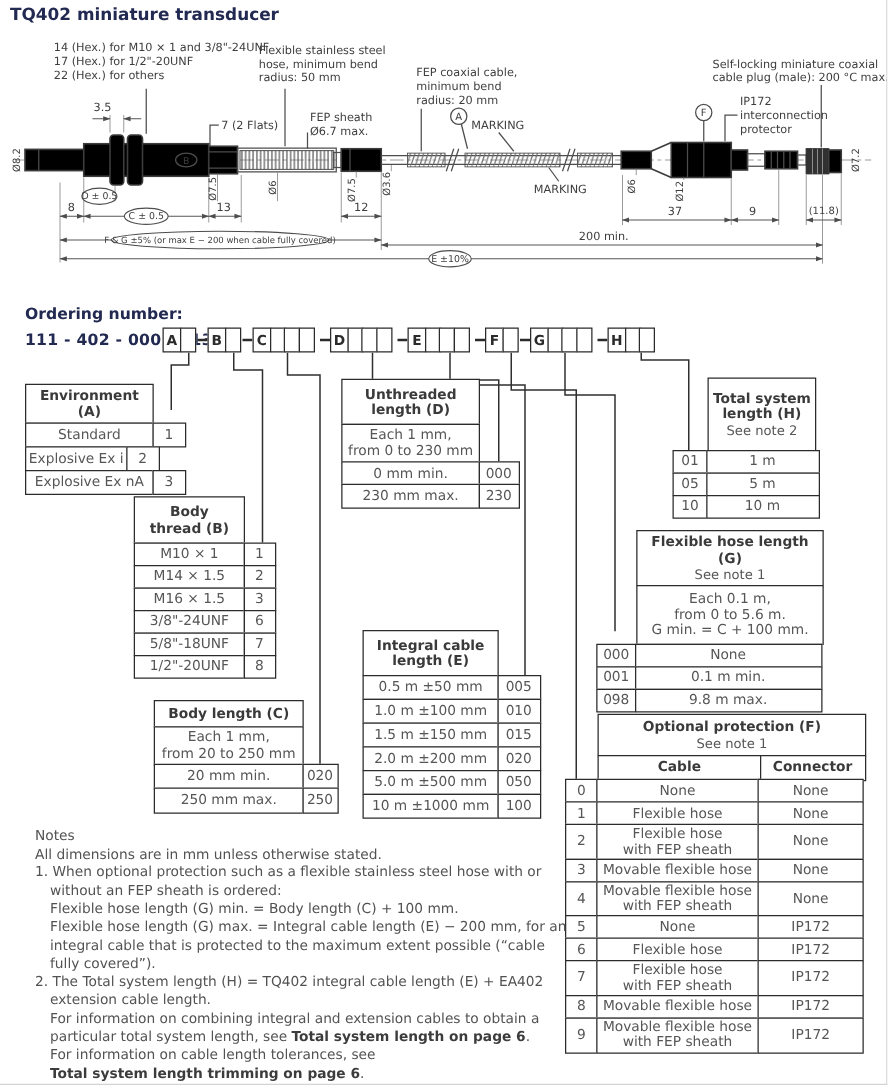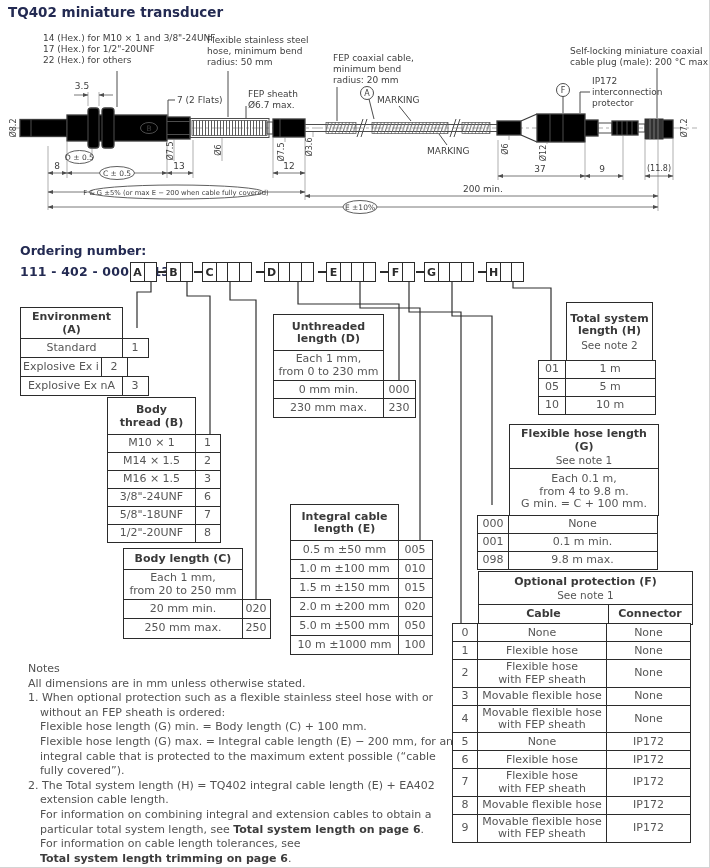--- a/index.html
+++ b/index.html
@@ -338,37 +338,37 @@
           <div class="tcell" style="width: 89px; min-height: 19.5px;">5/8"-18UNF</div>
           <div class="tcell" style="width: 26px; min-height: 19.5px;">7</div>
         </div>
         <div class="trow">
           <div class="tcell" style="width: 89px; min-height: 19.5px;">1/2"-20UNF</div>
           <div class="tcell" style="width: 26px; min-height: 19.5px;">8</div>
         </div>
       </div>
   </div>
 
-  <div class="tbl" style="left:123px;top:548px">
+  <div class="tbl" style="left:123px;top:560px">
     <div class="thead" style="width:120px;min-height:22px">Body length (C)</div>
     <div class="tsub" style="width:120px;min-height:32px">Each 1 mm,
 from 20 to 250 mm</div>
     <div class="rows">
         <div class="trow">
           <div class="tcell" style="width: 120px; min-height: 20.5px;">20 mm min.</div>
           <div class="tcell" style="width: 29px; min-height: 20.5px;">020</div>
         </div>
         <div class="trow">
           <div class="tcell" style="width: 120px; min-height: 20.5px;">250 mm max.</div>
           <div class="tcell" style="width: 29px; min-height: 20.5px;">250</div>
         </div>
       </div>
   </div>
 
-  <div class="tbl" style="left:273px;top:314px">
+  <div class="tbl" style="left:273px;top:303px">
     <div class="thead" style="width:111px;min-height:37px">Unthreaded
 length (D)</div>
     <div class="tsub" style="width:111px;min-height:32px">Each 1 mm,
 from 0 to 230 mm</div>
     <div class="rows">
         <div class="trow">
           <div class="tcell" style="width: 111px; min-height: 19.5px;">0 mm min.</div>
           <div class="tcell" style="width: 33px; min-height: 19.5px;">000</div>
         </div>
         <div class="trow">
@@ -430,21 +430,21 @@
         </div>
       </div>
   </div>
 
   <div class="tbl" style="left:477px;top:424px">
     <div class="thead" style="width:150px;min-height:35px;margin-left:32px">
       <span>Flexible hose length (G)</span>
       <span class="tnote">See note 1</span>
     </div>
     <div class="tsub" style="width:150px;min-height:48px;margin-left:32px">Each 0.1 m,
-from 4 to 9.8 m.
+from 0 to 5.6 m.
 G min. = C + 100 mm.</div>
     <div class="rows">
         <div class="trow">
           <div class="tcell" style="width: 32px; min-height: 19.5px;">000</div>
           <div class="tcell" style="width: 150px; min-height: 19.5px;">None</div>
         </div>
         <div class="trow">
           <div class="tcell" style="width: 32px; min-height: 19.5px;">001</div>
           <div class="tcell" style="width: 150px; min-height: 19.5px;">0.1 m min.</div>
         </div>

